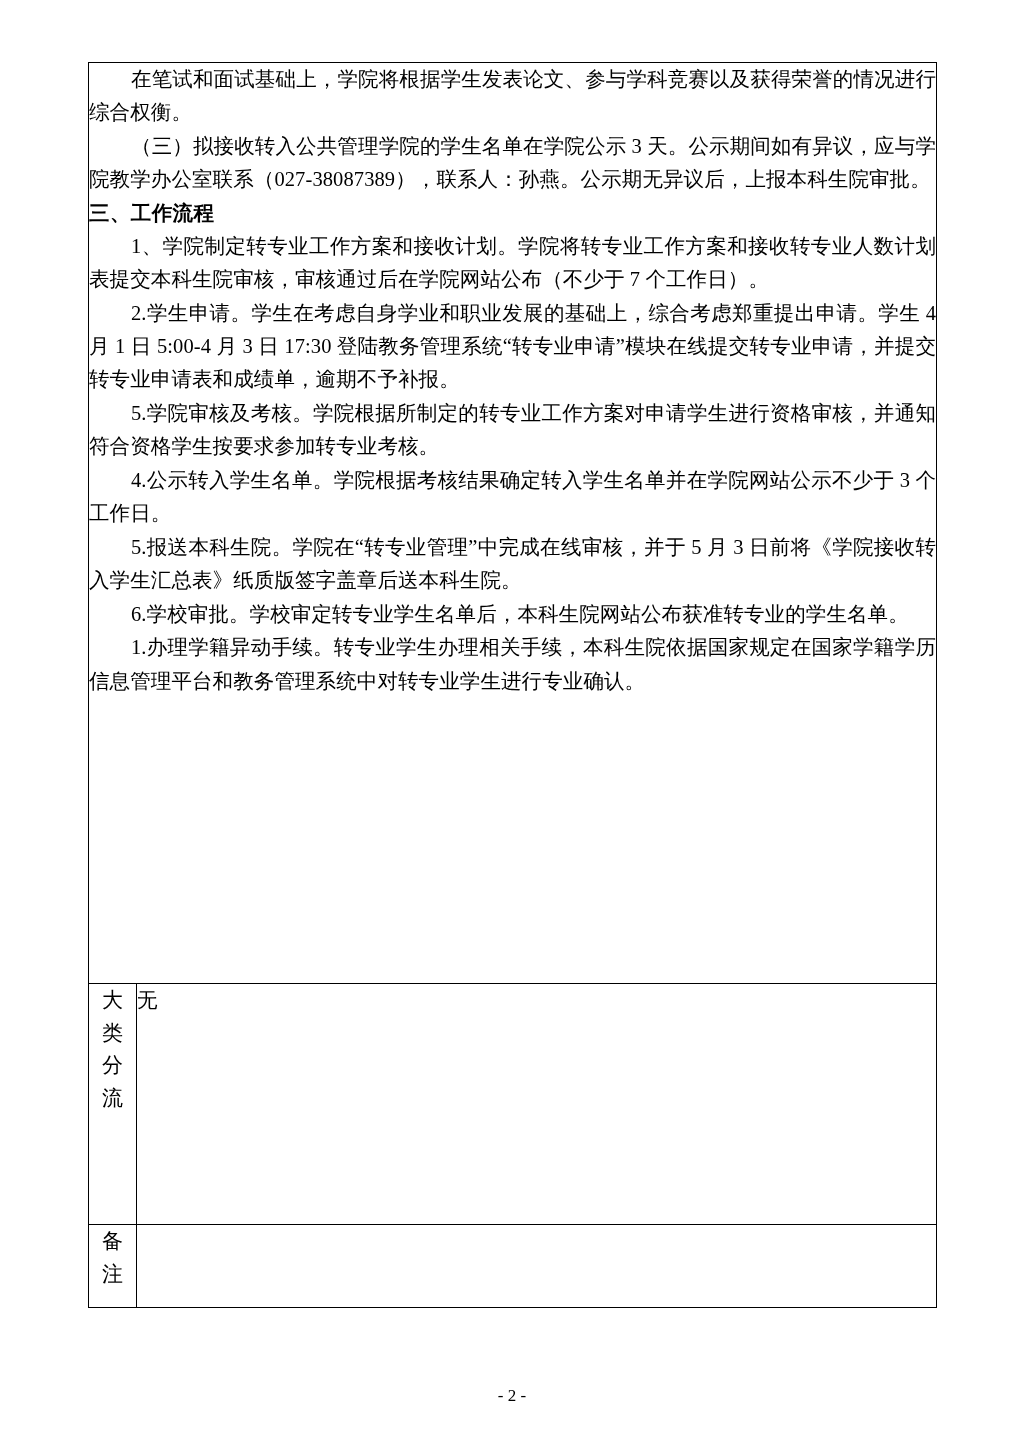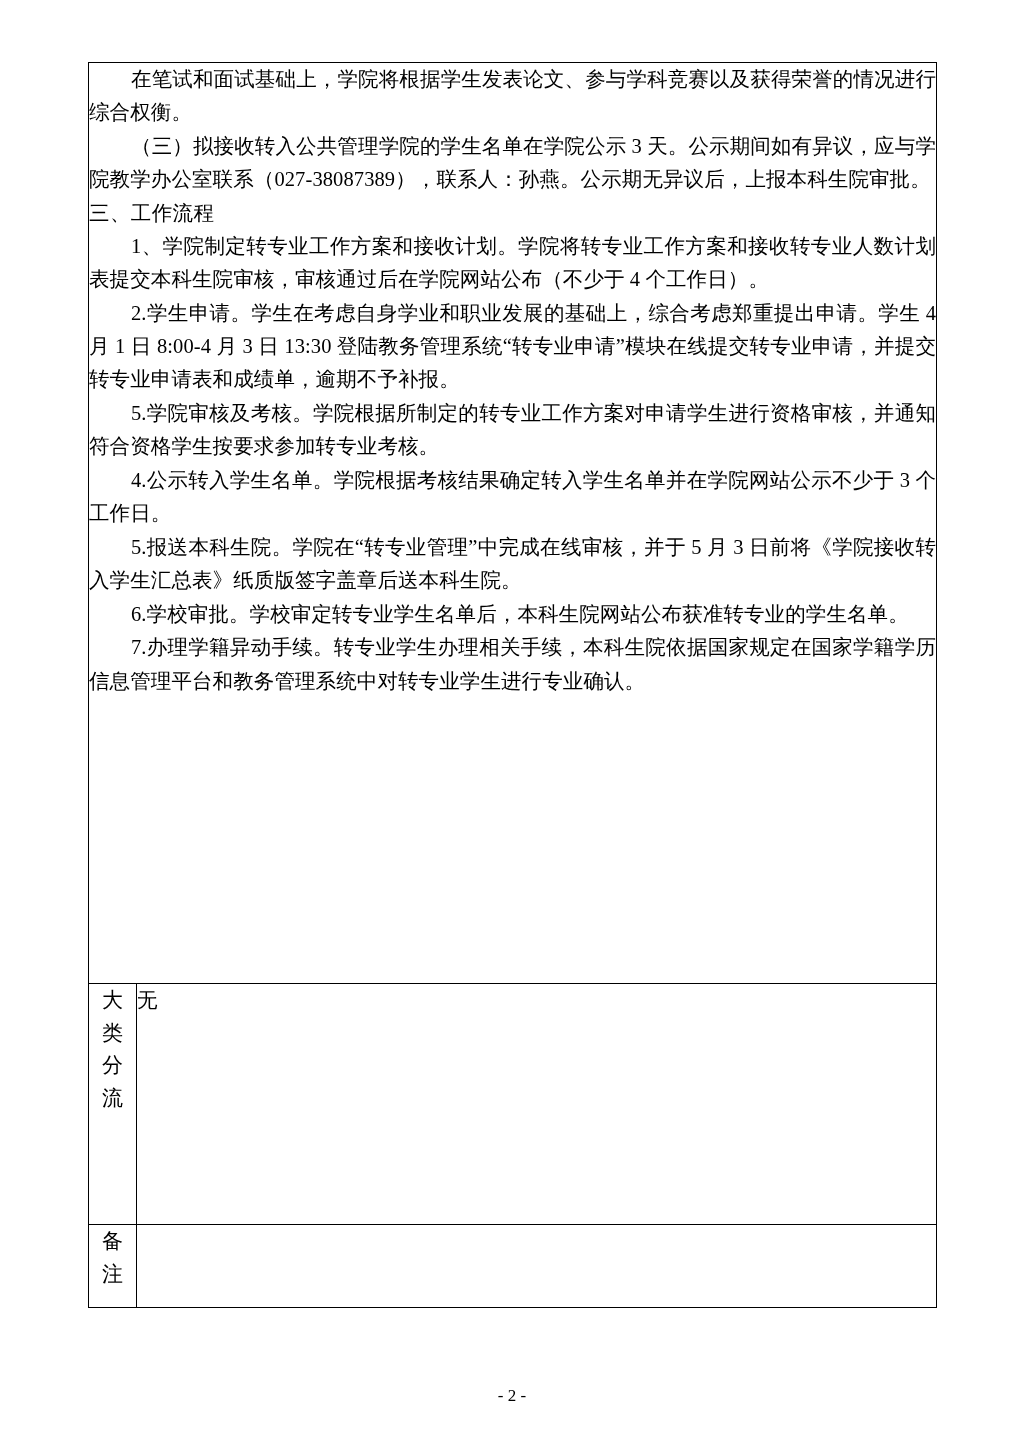--- a/index.html
+++ b/index.html
@@ -61,21 +61,21 @@
     text-justify: inter-ideograph;
     margin: 0 0 0.5px 0;
     letter-spacing: 0.1px;
   }
   .indent {
     text-indent: 2.05em;
   }
   .section-head {
     font-size: 20.5px;
     line-height: 1.62;
-    font-weight: normal;
+    font-weight: bold;
     margin: 0;
     text-indent: 0;
     letter-spacing: 0.4px;
   }
   .cell-main {
     height: 920px;
   }
   .cell-fenliu {
     height: 240px;
   }
@@ -106,27 +106,27 @@
     <colgroup>
       <col style="width:48px">
       <col style="width:800px">
     </colgroup>
     <tbody>
       <tr>
         <td class="cell-body cell-main" colspan="2">
           <p class="para indent">在笔试和面试基础上，学院将根据学生发表论文、参与学科竞赛以及获得荣誉的情况进行综合权衡。</p>
           <p class="para indent">（三）拟接收转入公共管理学院的学生名单在学院公示 3 天。公示期间如有异议，应与学院教学办公室联系（027-38087389），联系人：孙燕。公示期无异议后，上报本科生院审批。</p>
           <p class="section-head">三、工作流程</p>
-          <p class="para indent">1、学院制定转专业工作方案和接收计划。学院将转专业工作方案和接收转专业人数计划表提交本科生院审核，审核通过后在学院网站公布（不少于 4 个工作日）。</p>
-          <p class="para indent">2.学生申请。学生在考虑自身学业和职业发展的基础上，综合考虑郑重提出申请。学生 4 月 1 日 8:00-4 月 3 日 13:30 登陆教务管理系统“转专业申请”模块在线提交转专业申请，并提交转专业申请表和成绩单，逾期不予补报。</p>
+          <p class="para indent">1、学院制定转专业工作方案和接收计划。学院将转专业工作方案和接收转专业人数计划表提交本科生院审核，审核通过后在学院网站公布（不少于 7 个工作日）。</p>
+          <p class="para indent">2.学生申请。学生在考虑自身学业和职业发展的基础上，综合考虑郑重提出申请。学生 4 月 1 日 5:00-4 月 3 日 17:30 登陆教务管理系统“转专业申请”模块在线提交转专业申请，并提交转专业申请表和成绩单，逾期不予补报。</p>
           <p class="para indent">5.学院审核及考核。学院根据所制定的转专业工作方案对申请学生进行资格审核，并通知符合资格学生按要求参加转专业考核。</p>
           <p class="para indent">4.公示转入学生名单。学院根据考核结果确定转入学生名单并在学院网站公示不少于 3 个工作日。</p>
           <p class="para indent">5.报送本科生院。学院在“转专业管理”中完成在线审核，并于 5 月 3 日前将《学院接收转入学生汇总表》纸质版签字盖章后送本科生院。</p>
           <p class="para indent">6.学校审批。学校审定转专业学生名单后，本科生院网站公布获准转专业的学生名单。</p>
-          <p class="para indent">7.办理学籍异动手续。转专业学生办理相关手续，本科生院依据国家规定在国家学籍学历信息管理平台和教务管理系统中对转专业学生进行专业确认。</p>
+          <p class="para indent">1.办理学籍异动手续。转专业学生办理相关手续，本科生院依据国家规定在国家学籍学历信息管理平台和教务管理系统中对转专业学生进行专业确认。</p>
         </td>
       </tr>
       <tr>
         <td class="cell-label cell-fenliu">
           <span class="vtext">
               <div>大</div>
               <div>类</div>
               <div>分</div>
               <div>流</div>
             </span>

